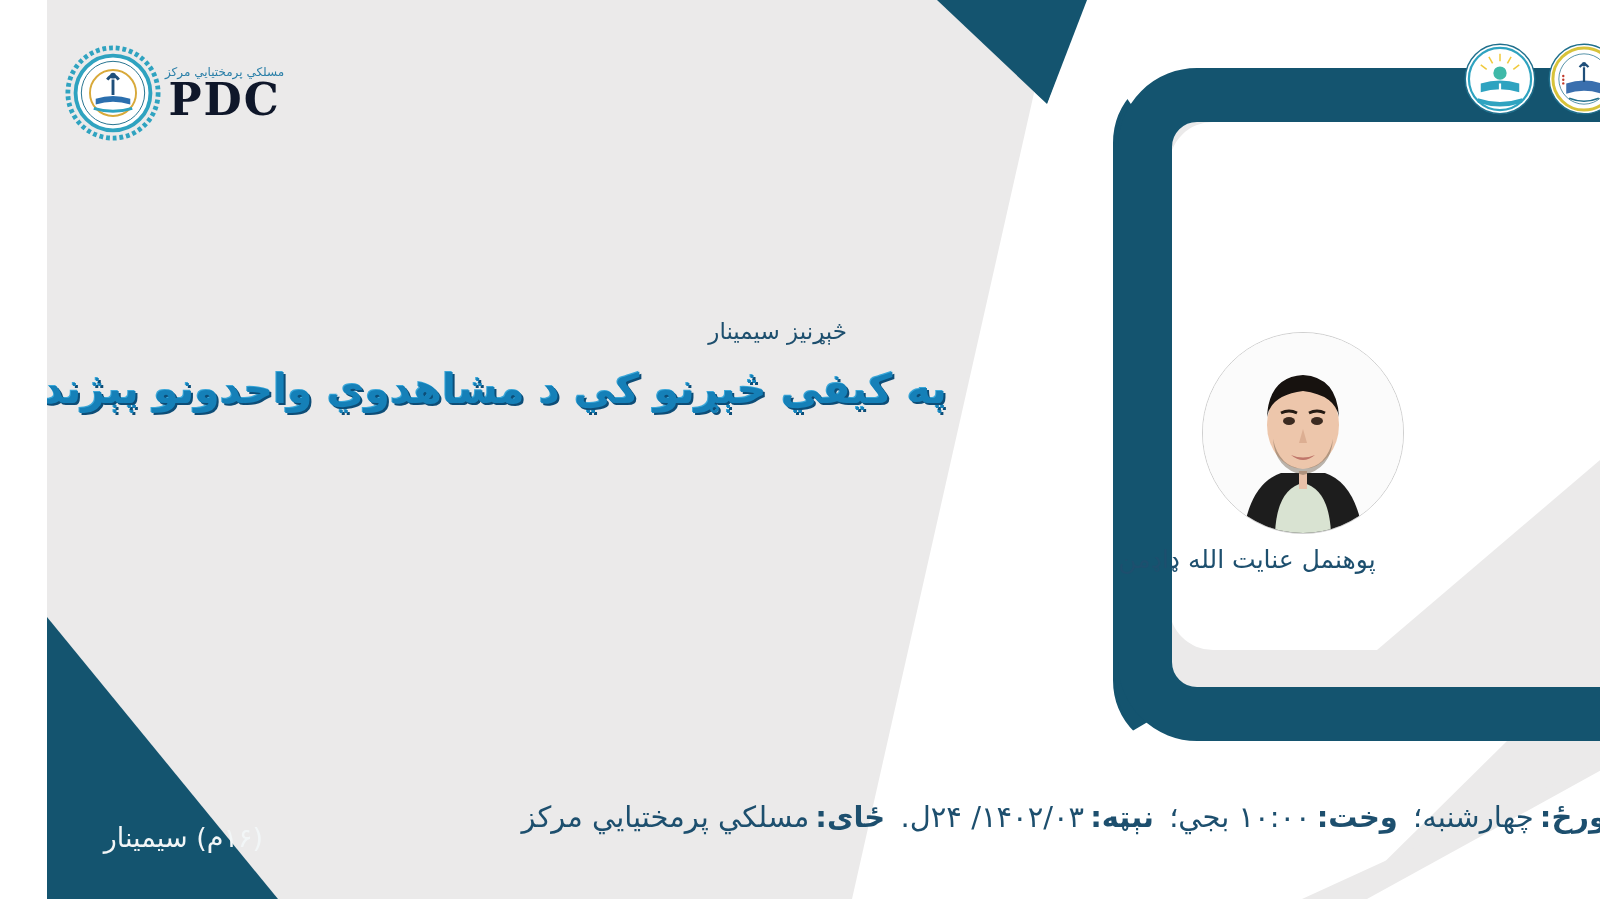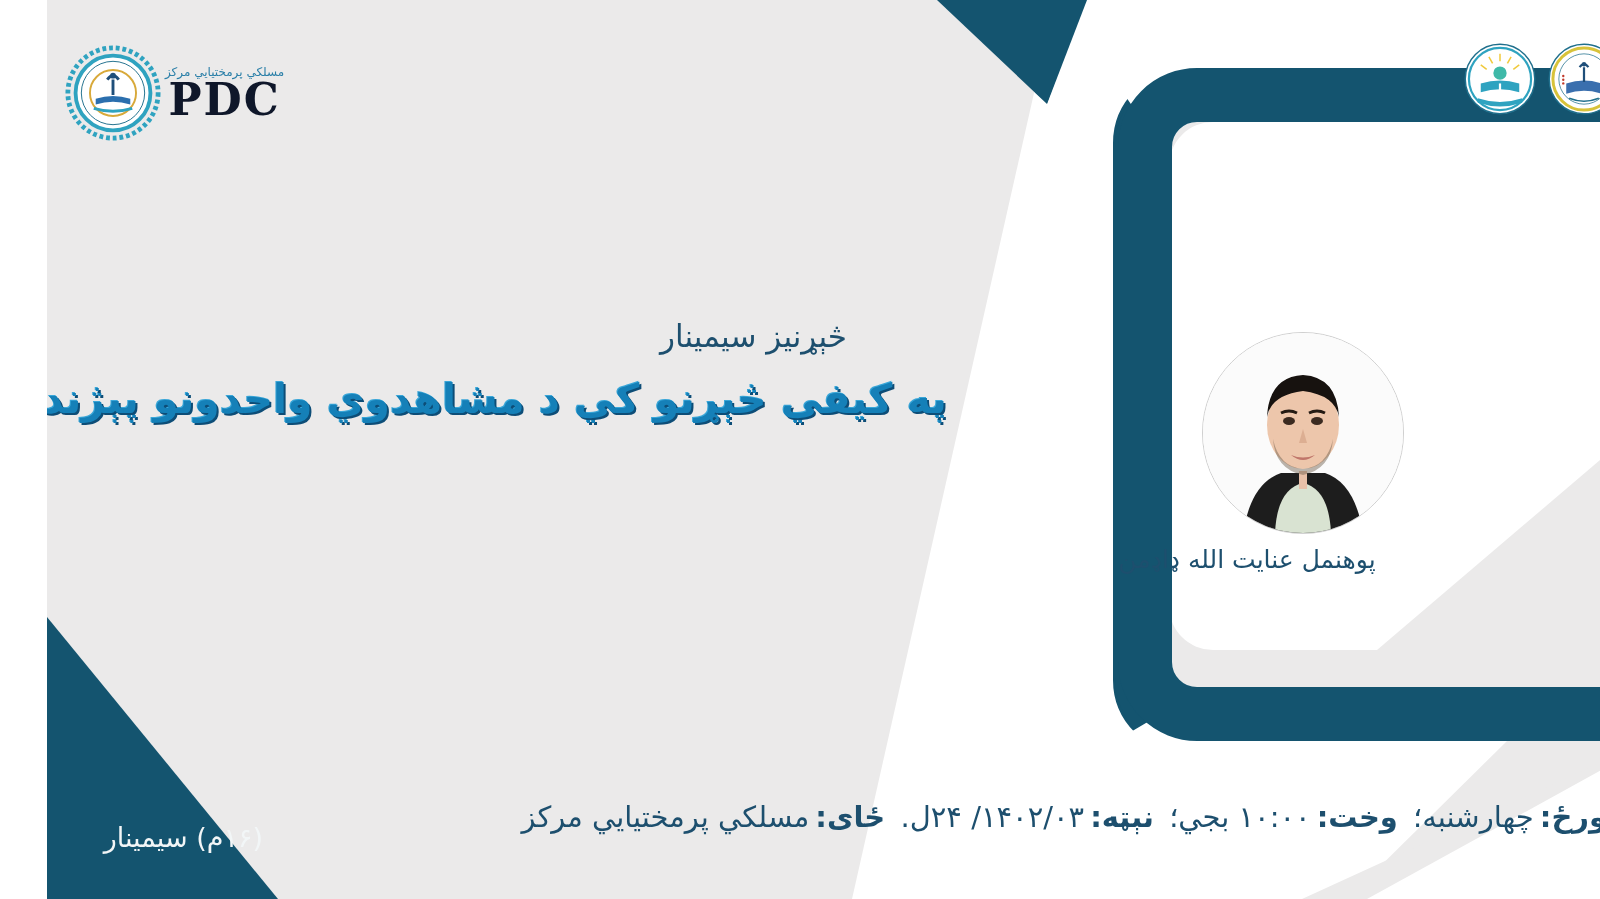--- a/index.html
+++ b/index.html
@@ -77,21 +77,21 @@
   
   .title-block {
     position: absolute;
     left: 40px;
     top: 318px;
     width: 860px;
     direction: rtl;
     text-align: right;
   }
   .seminar-kicker {
-    font-size: 31px;
+    font-size: 23px;
     color: #1d4f6e;
     font-family: "DejaVu Sans", "Liberation Sans", sans-serif;
     margin-right: 100px;
     margin-bottom: 16px;
     white-space: nowrap;
   }
   .seminar-title {
     font-size: 41px;
     font-weight: 700;
     color: #1580b8;

